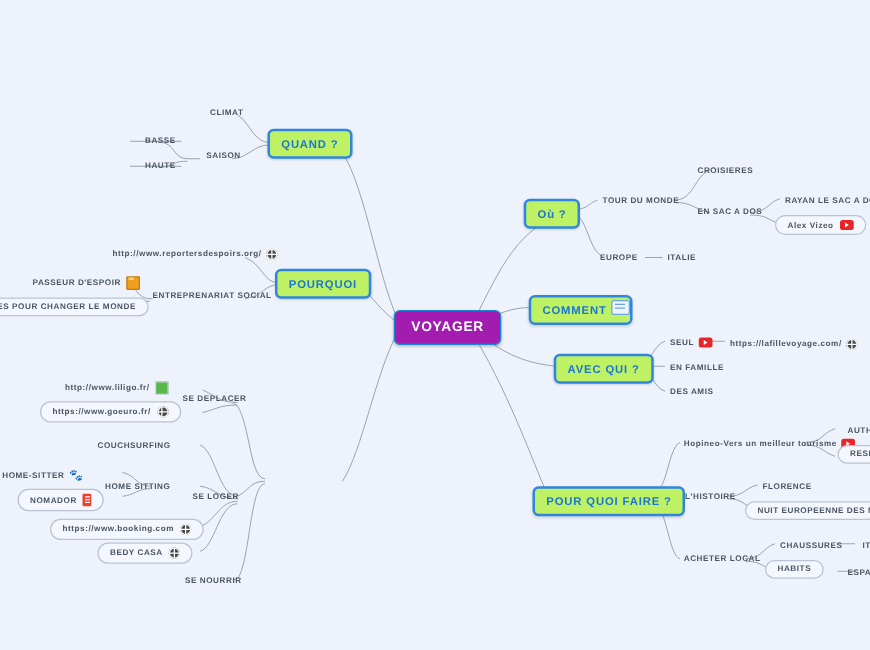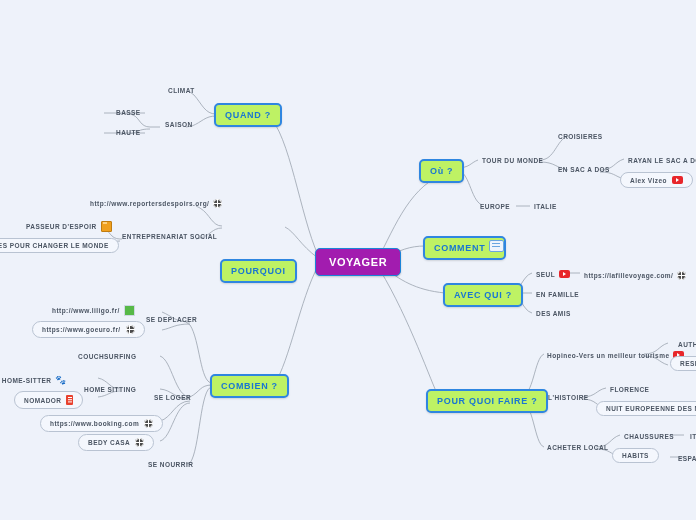--- a/index.html
+++ b/index.html
@@ -256,41 +256,38 @@
   <div class="node leaf" style="left:163px; top:119px;">
     <span>SAISON</span>
   </div>
   <div class="node leaf" style="left:114px; top:107px;">
     <span>BASSE</span>
   </div>
   <div class="node leaf" style="left:114px; top:127px;">
     <span>HAUTE</span>
   </div>
 
-  <div class="node main" style="left:220px; top:215px;margin-top:44px;">
+  <div class="node main" style="left:220px; top:215px;">
     <span>POURQUOI</span>
   </div>
   <div class="node leaf withicon" style="left:88px; top:197px;">
     <span>http://www.reportersdespoirs.org/</span>
     <span class="ic ic-globe"></span>
   </div>
   <div class="node leaf" style="left:120px; top:231px;">
     <span>ENTREPRENARIAT SOCIAL</span>
   </div>
   <div class="node leaf withicon" style="left:24px; top:219px;">
     <span>PASSEUR D'ESPOIR</span>
     <span class="ic ic-orange"></span>
   </div>
   <div class="node cap" style="left:-18px; top:238px;">
     <span>MES POUR CHANGER LE MONDE</span>
   </div>
 
-  <div class="node main" style="left:210px; top:374px;">
-    <span>COMBIEN ?</span>
-  </div>
   <div class="node leaf" style="left:144px; top:314px;">
     <span>SE DEPLACER</span>
   </div>
   <div class="node leaf withicon" style="left:50px; top:303px;">
     <span>http://www.liligo.fr/</span>
     <span class="ic ic-green"></span>
   </div>
   <div class="node cap" style="left:32px; top:321px;">
     <span>https://www.goeuro.fr/</span>
     <span class="ic ic-globe"></span>

